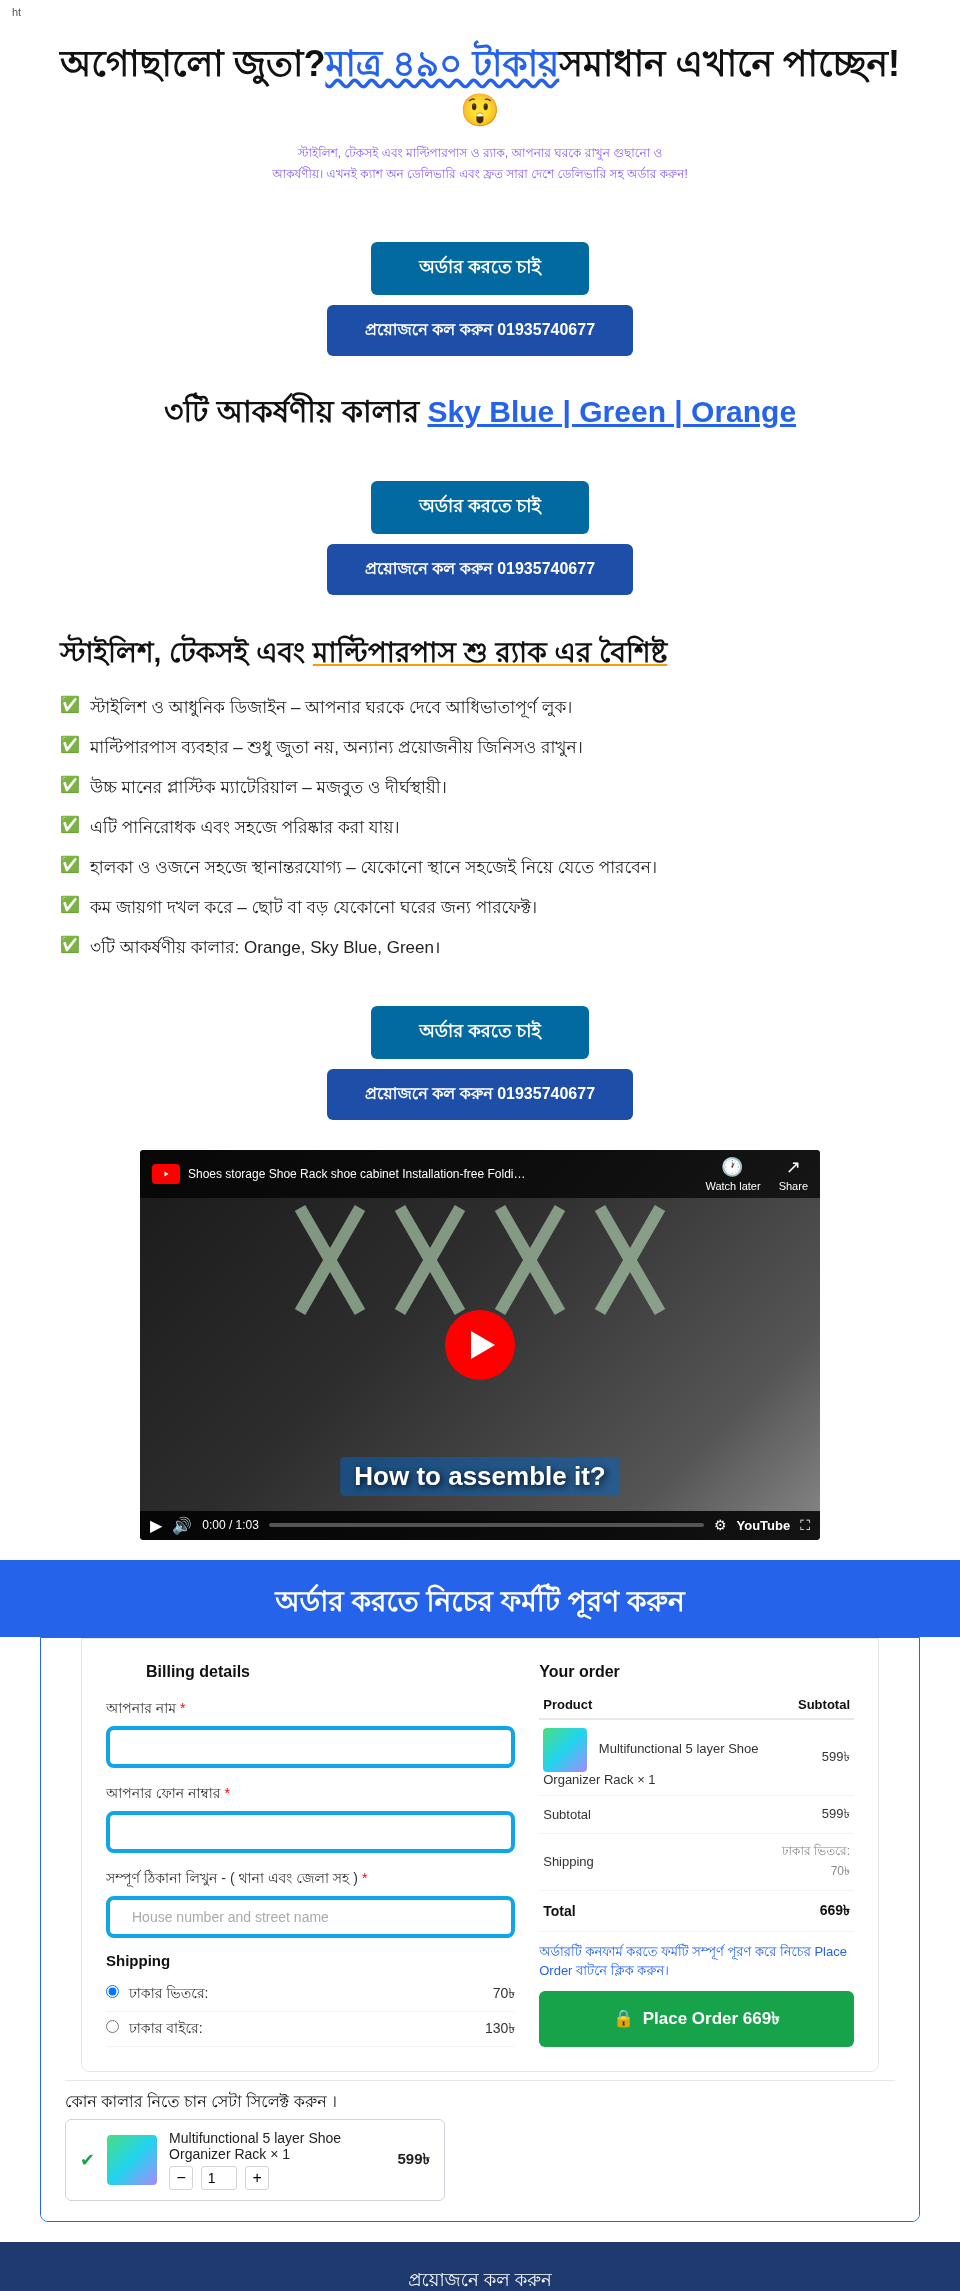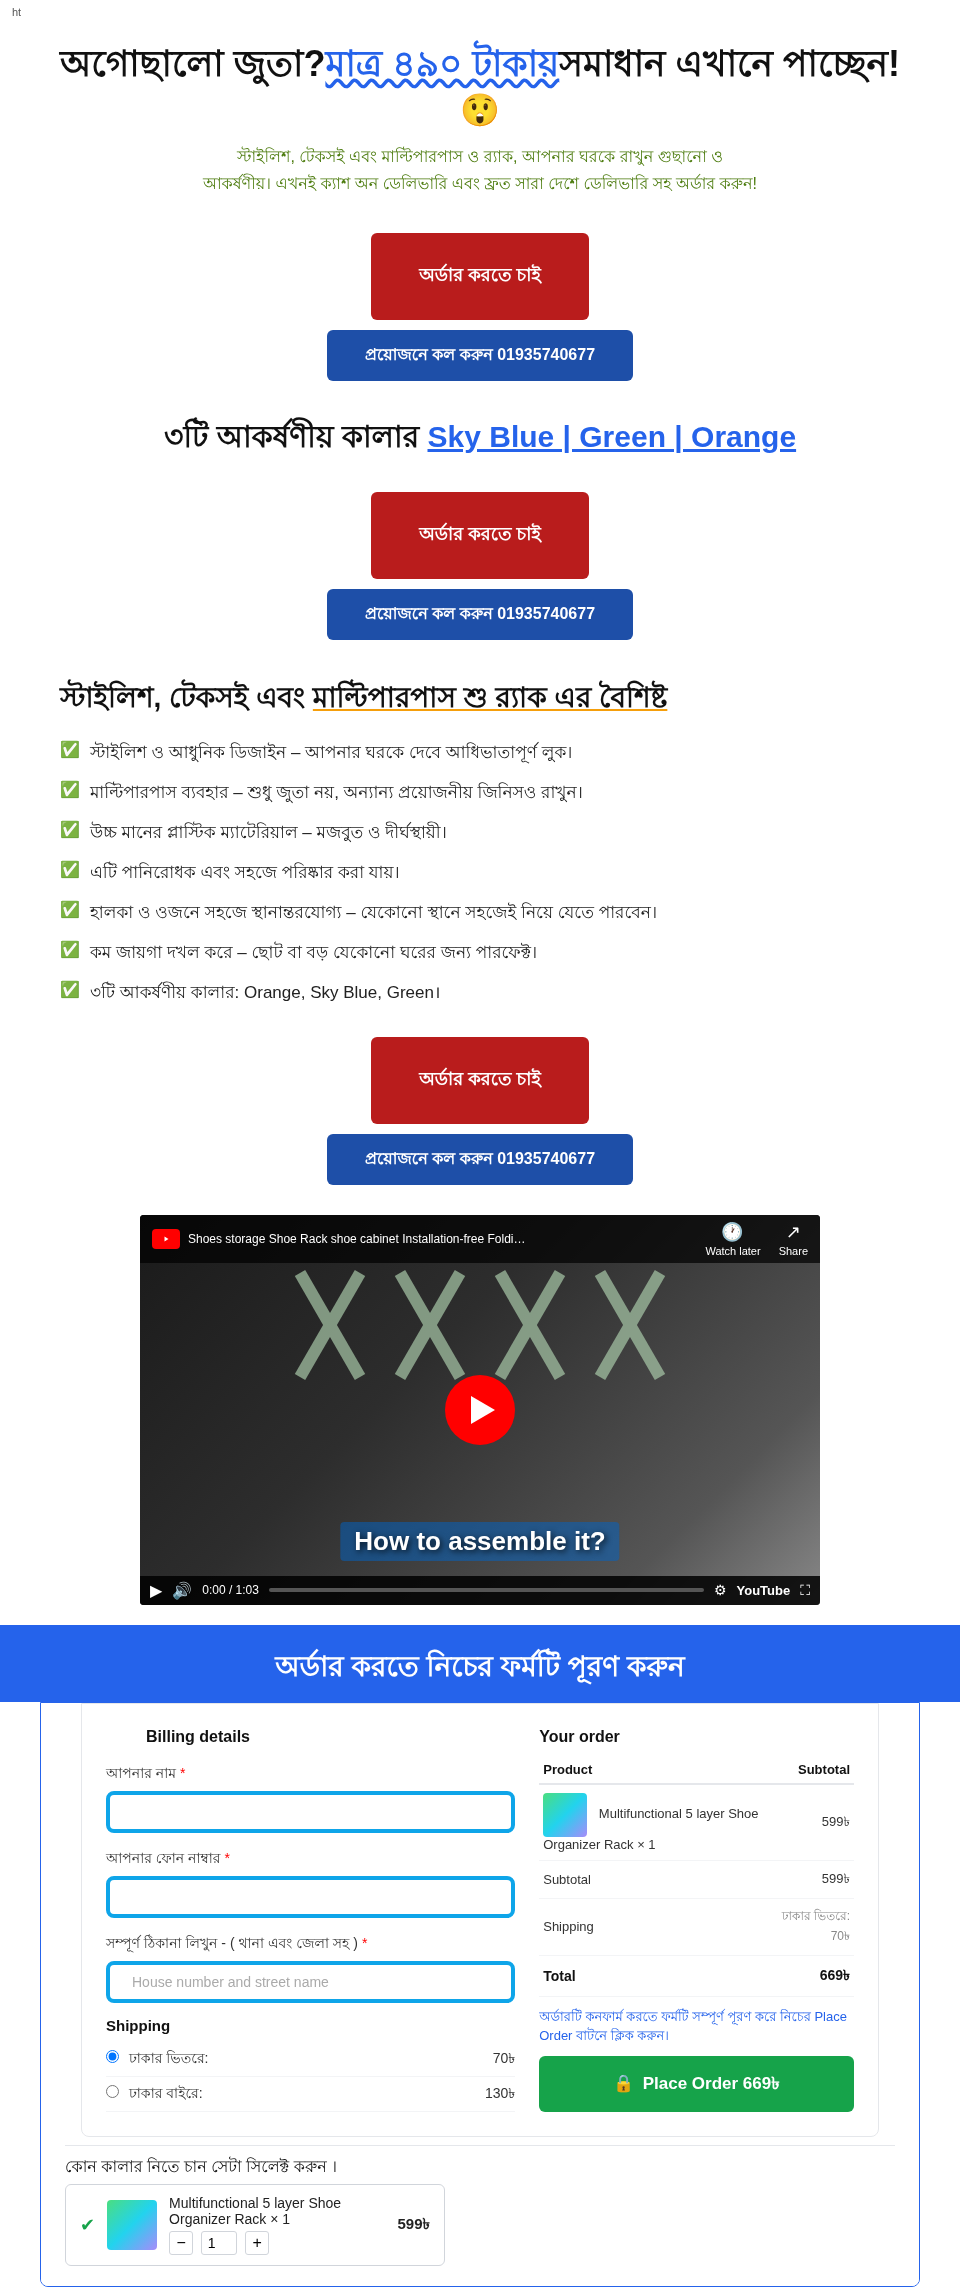--- a/index.html
+++ b/index.html
@@ -29,38 +29,38 @@
       color: #111;
       line-height: 1.2;
     }
     .hero-title .highlight {
       color: #2563eb;
       text-decoration: underline wavy #2563eb;
     }
     .emoji { font-size: 32px; display: block; margin: 6px auto; }
 
     .hero-subtitle {
-      font-size: 16px;
-      color: #4d7c0f;
-      margin: 14px auto 3px;
+      font-size: 12px;
+      color: #8b5cf6;
+      margin: 14px auto 12px;
       max-width: 600px;
       line-height: 1.7;
     }
 
     .btn-primary {
       display: inline-block;
-      background: #b91c1c;
+      background: #0369a1;
       color: #fff;
       border: none;
       border-radius: 6px;
-      padding: 28px 48px;
+      padding: 11px 48px;
       font-size: 18px;
       font-weight: 700;
       cursor: pointer;
-      margin: 14px 4px 4px;
+      margin: 28px 4px 4px;
       text-decoration: none;
     }
     .btn-secondary {
       display: inline-block;
       background: #1e4fa8;
       color: #fff;
       border: none;
       border-radius: 6px;
       padding: 12px 38px;
       font-size: 16px;

